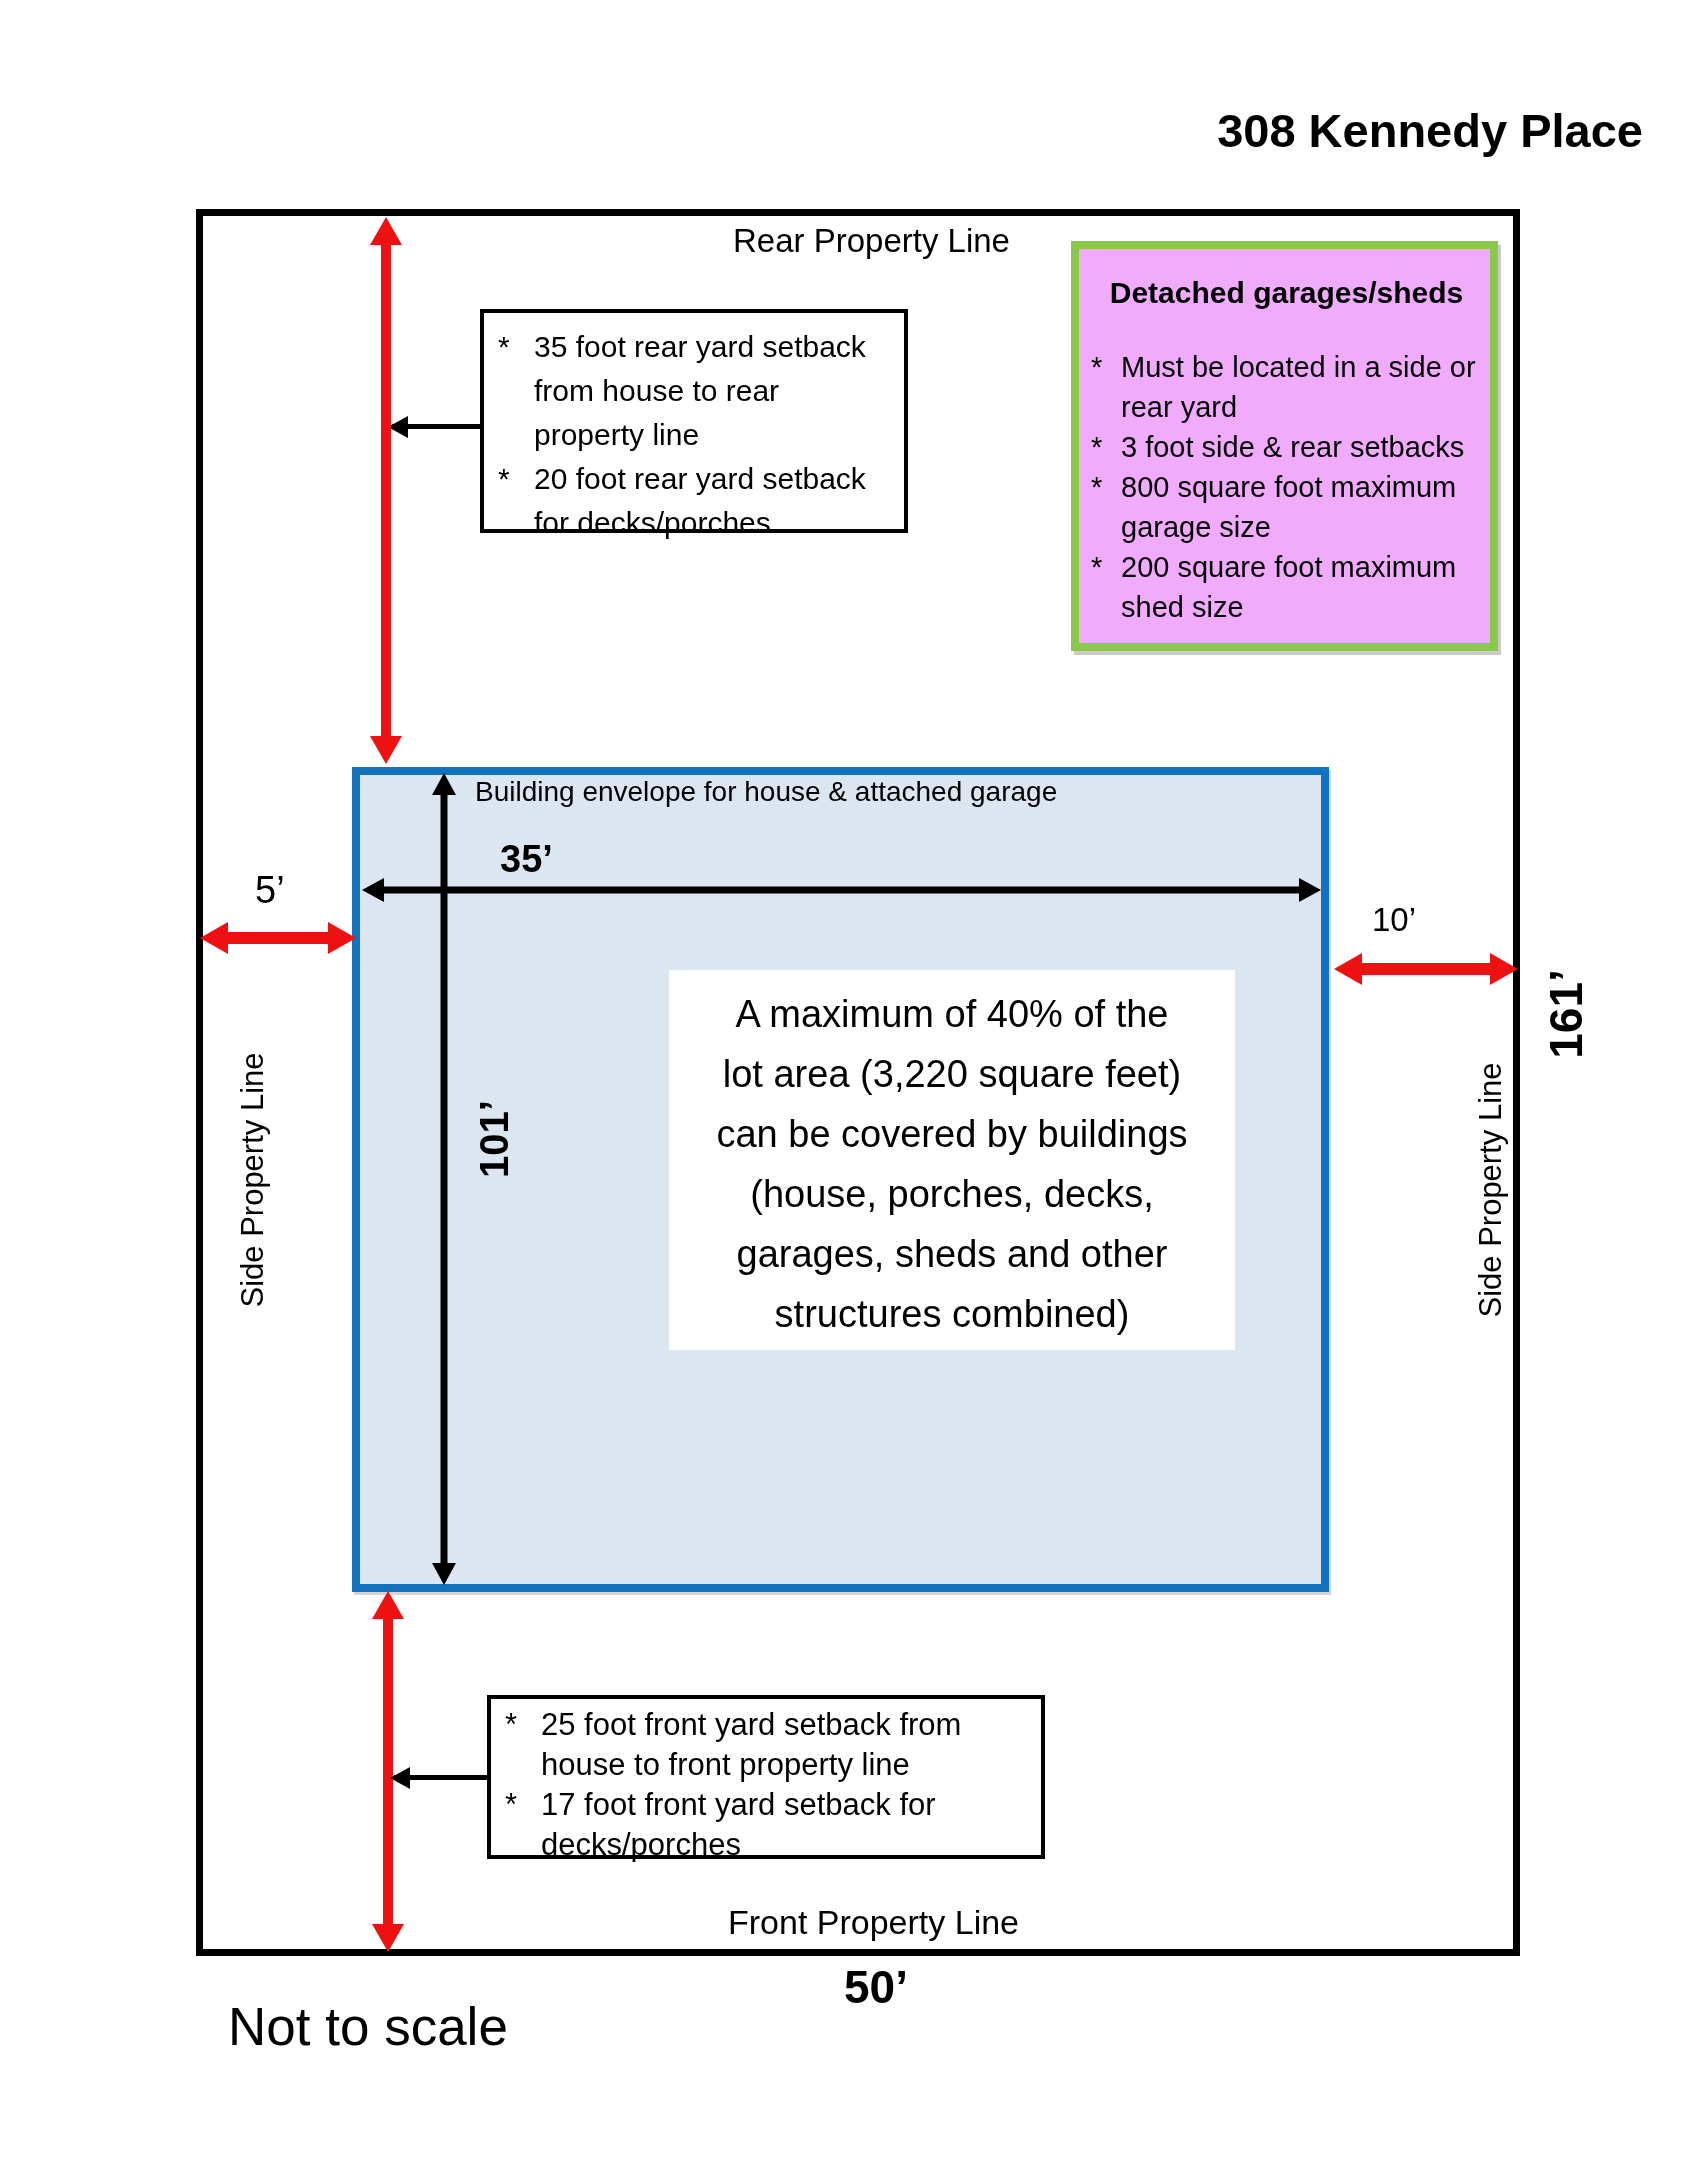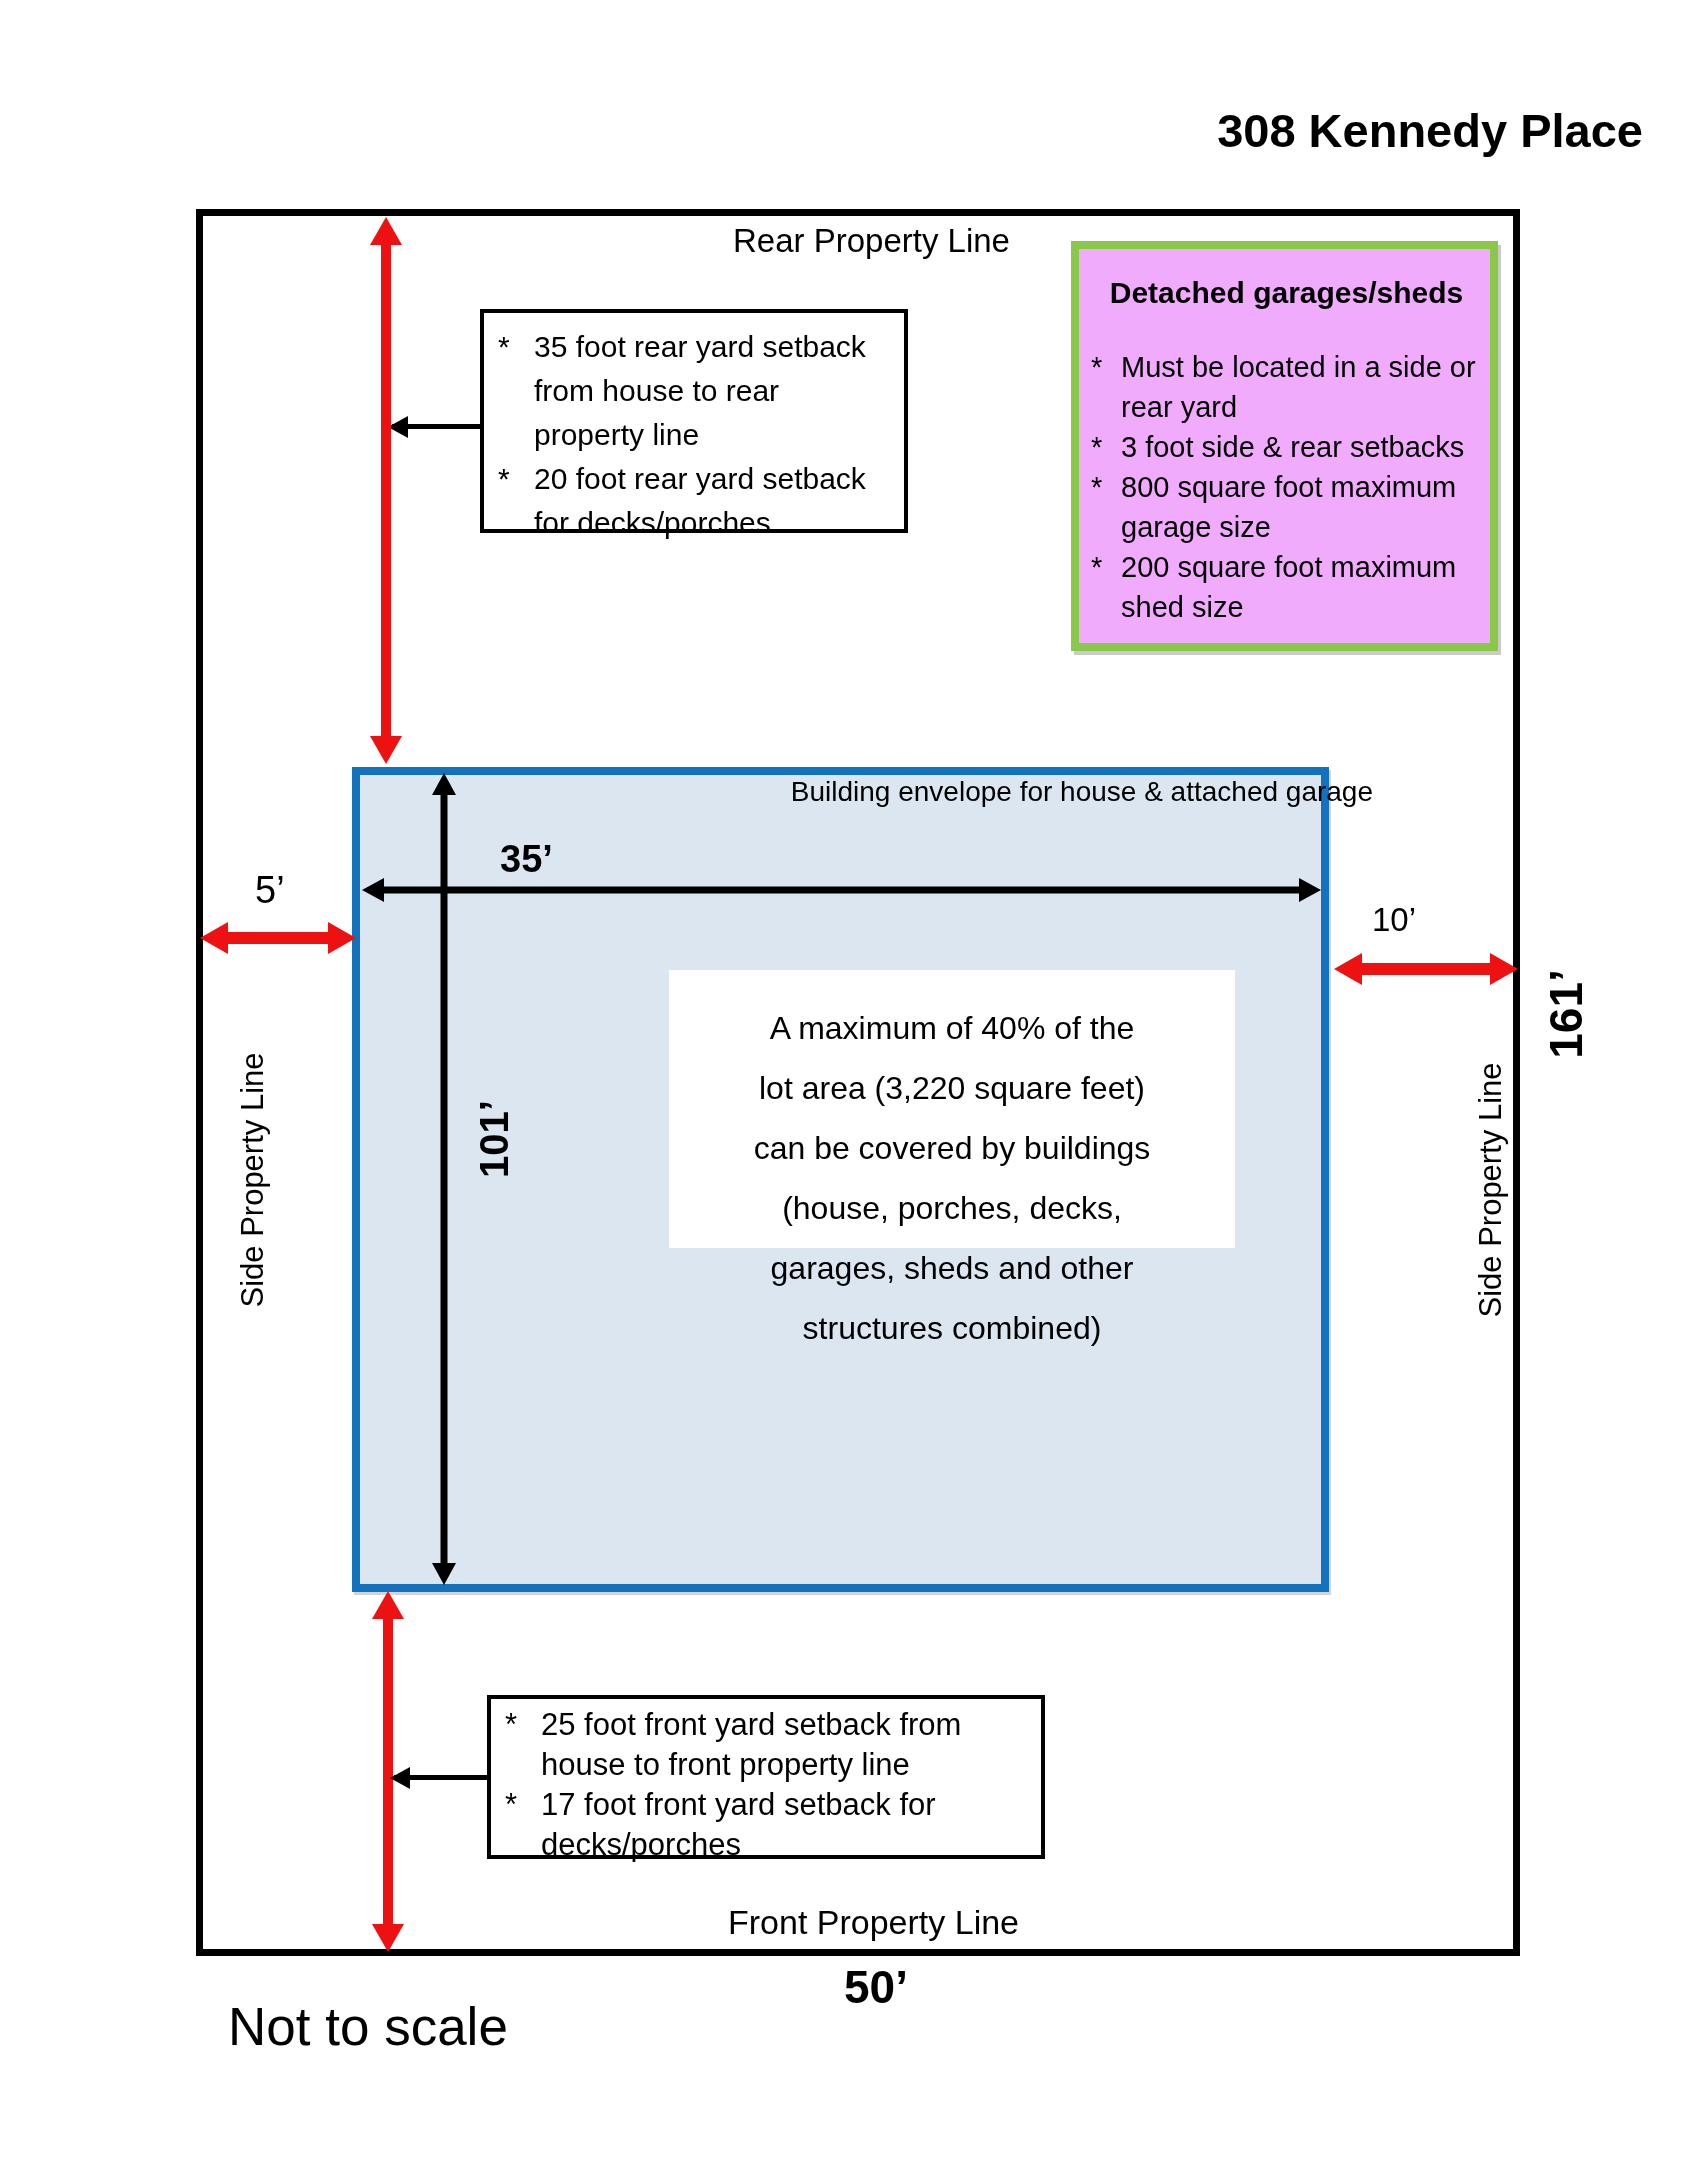--- a/index.html
+++ b/index.html
@@ -31,23 +31,23 @@
   .rearbox{left:480px;top:309px;width:428px;height:224px;padding:12px 8px 0 14px;
            font-size:30px;line-height:44px;}
   .frontbox{left:487px;top:1695px;width:558px;height:164px;padding:6px 10px 0 14px;
             font-size:31px;line-height:40px;}
 
   .brow{display:grid;grid-template-columns:36px 1fr;}
   .greenbox .brow{grid-template-columns:30px 1fr;}
   .ast{text-align:left;}
 
   
-  .coverage{position:absolute;left:669px;top:970px;width:566px;height:278px;
-            background:#fff;text-align:center;font-size:32px;line-height:60px;
-            padding-top:28px;box-sizing:border-box;}
+  .coverage{position:absolute;left:669px;top:970px;width:566px;height:380px;
+            background:#fff;text-align:center;font-size:38px;line-height:60px;
+            padding-top:14px;box-sizing:border-box;}
   .coverage div{white-space:nowrap;}
 
   
   .lbl{position:absolute;white-space:nowrap;}
   .rot{position:absolute;white-space:nowrap;transform:translate(-50%,-50%) rotate(-90deg);}
 
   
   .red{--c:#EE1111;}
   .blk{--c:#000000;}
 
@@ -122,21 +122,21 @@
       <span class="ast">*</span>
       <span>800 square foot maximum garage size</span>
     </div>
     <div class="brow">
       <span class="ast">*</span>
       <span>200 square foot maximum shed size</span>
     </div>
   </div>
 
   <div class="envelope"></div>
-  <div class="lbl" style="left:502px;top:776px;width:871px;text-align:right;font-size:28px;white-space:normal;">Building envelope for house &amp; attached garage</div>
+  <div class="lbl" style="left:475px;top:776px;width:871px;text-align:left;font-size:28px;white-space:normal;">Building envelope for house &amp; attached garage</div>
 
   <div class="coverage">
     <div>A maximum of 40% of the</div>
     <div>lot area (3,220 square feet)</div>
     <div>can be covered by buildings</div>
     <div>(house, porches, decks,</div>
     <div>garages, sheds  and other</div>
     <div>structures combined)</div>
   </div>
 

